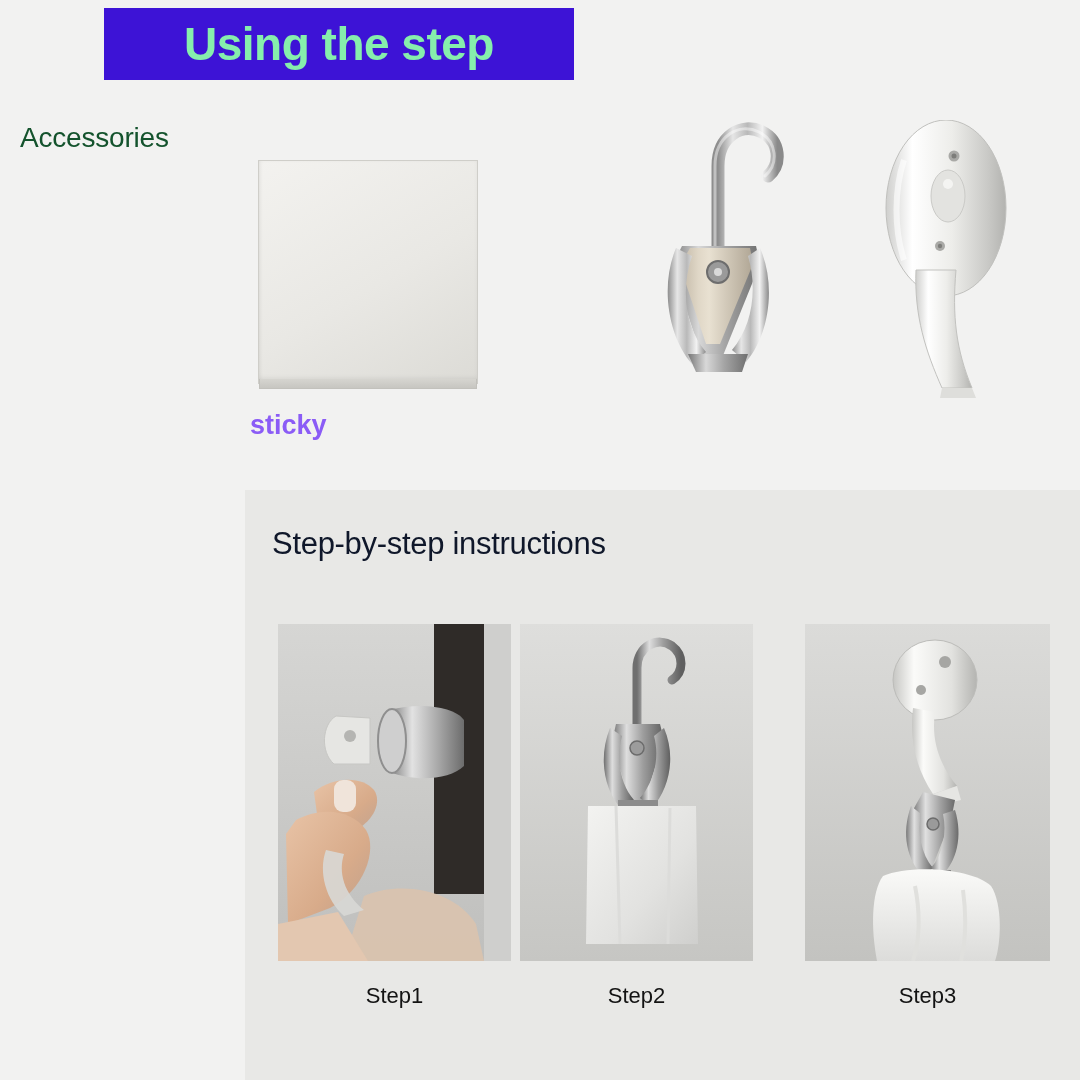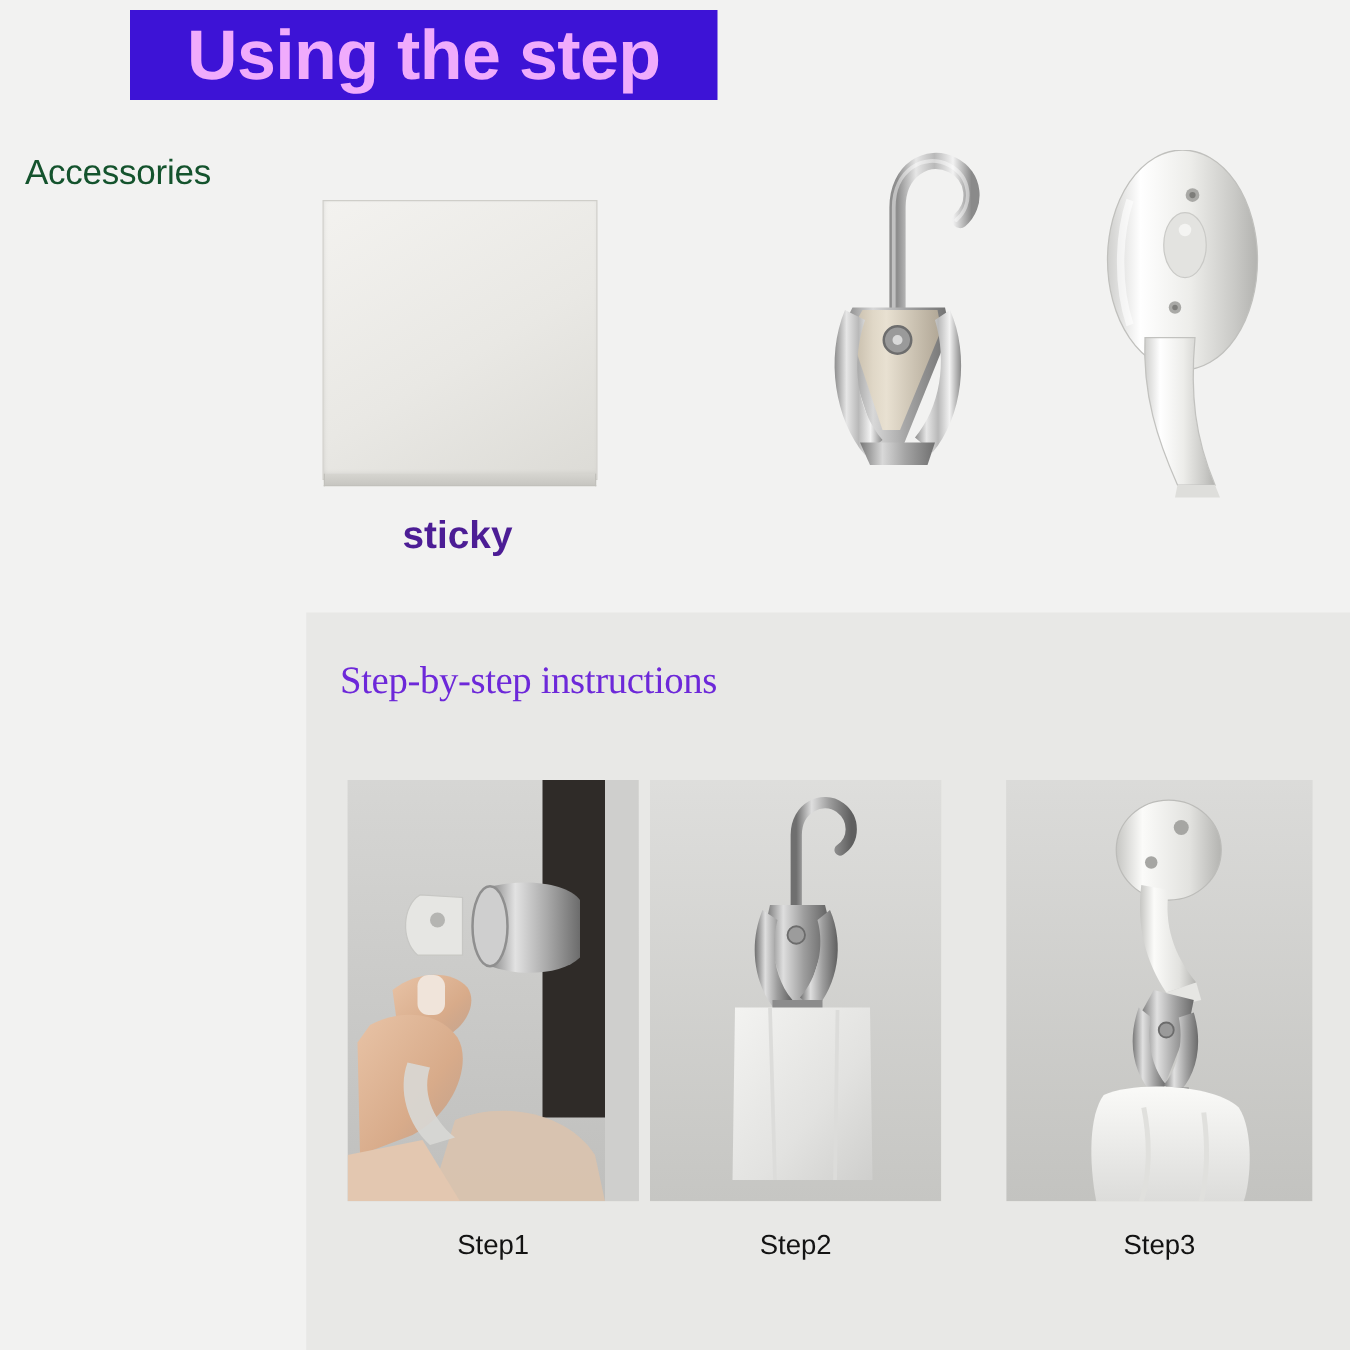--- a/index.html
+++ b/index.html
@@ -21,22 +21,22 @@
     left: 104px;
     top: 8px;
     width: 470px;
     height: 72px;
     background: #3d13d6;
     display: flex;
     align-items: center;
     justify-content: center;
   }
   #title-banner .title-text {
-    color: #f0abfc;
-    font-size: 56px;
+    color: #86efac;
+    font-size: 46px;
     font-weight: bold;
     letter-spacing: -0.5px;
     line-height: 1;
     white-space: nowrap;
   }
 
   
   #accessories-label {
     position: absolute;
     left: 20px;
@@ -45,23 +45,22 @@
     color: #14532d;
     letter-spacing: -0.2px;
   }
 
   .accessory {
     position: absolute;
   }
   .accessory .caption {
     position: absolute;
     width: 100%;
-    text-align: center;
-    font-size: 31px;
-    color: #4c1d95;
+    font-size: 27px;
+    color: #8b5cf6;
   }
 
   
   #accessory-sticky { left: 250px; top: 160px; width: 232px; height: 300px; }
   #sticky-pad {
     position: absolute;
     left: 8px; top: 0;
     width: 218px; height: 222px;
     background: linear-gradient(150deg, #f3f2ef 0%, #e9e8e4 55%, #dcdbd6 100%);
     border: 1px solid #cfcec9;
@@ -93,23 +92,22 @@
     top: 490px;
     width: 835px;
     height: 590px;
     background: #e8e8e6;
   }
   #steps-title {
     position: absolute;
     left: 27px;
     top: 36px;
     font-size: 31px;
-    color: #6d28d9;
+    color: #0f172a;
     letter-spacing: -0.3px;
-    font-family: Liberation Serif, serif;
   }
   .step-card {
     position: absolute;
     top: 134px;
     width: 233px;
     height: 337px;
     overflow: hidden;
     background: #d9d9d7;
   }
   #step-card-1 { left: 33px; }

